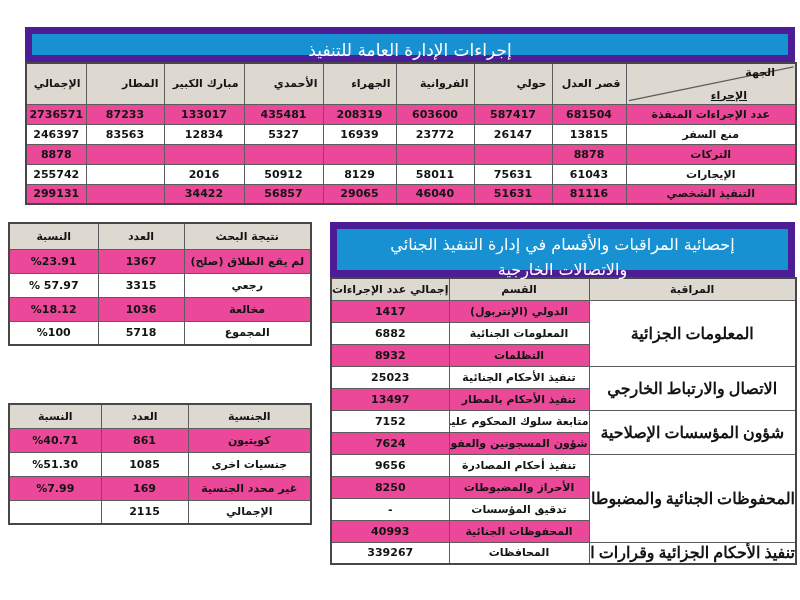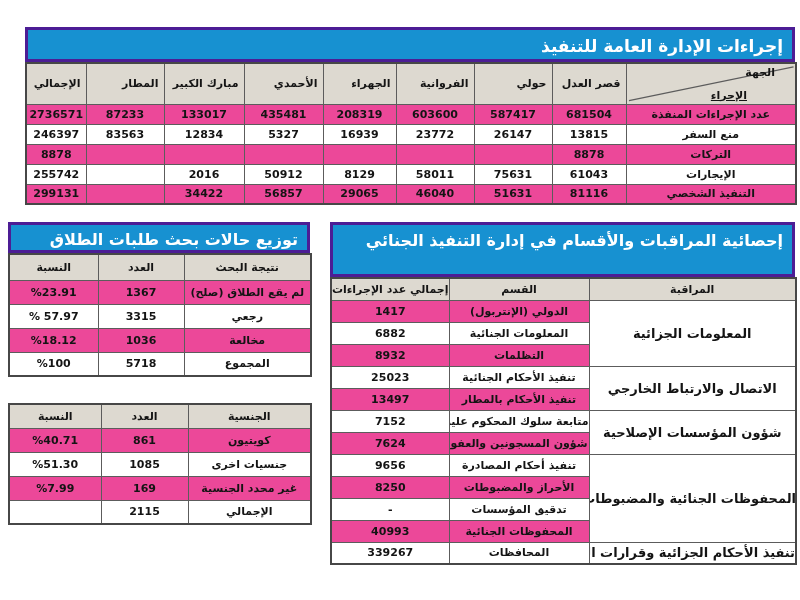--- a/index.html
+++ b/index.html
@@ -1,27 +1,27 @@
 <!DOCTYPE html>
 <html lang="ar"><head>
 <meta charset="utf-8">
 <style>
   * { margin:0; padding:0; box-sizing:border-box; }
   html,body { width:800px; height:600px; }
   body { background:#ffffff; font-family:"DejaVu Sans", sans-serif; position:relative; overflow:hidden; }
   .panel { position:absolute; }
-  .bar { background:#1791d1; border:3px solid #4c1d95; color:#fff; font-weight:bold;
-         direction:rtl; text-align:right; padding:0 9px; }
+  .bar { background:#1791d1; border:7px solid #4c1d95; color:#fff; font-weight:normal;
+         direction:rtl; text-align:center; padding:0 9px; }
   table { width:100%; border-collapse:collapse; table-layout:fixed; direction:rtl;
           border:2px solid #474747; background:#fff; }
   th,td { border:1px solid #5c5c5c; font-size:11px; font-weight:bold; text-align:center;
           vertical-align:middle; color:#141414; overflow:hidden; white-space:nowrap; }
   thead th { background:#ddd9d0; }
   tr.shade th, tr.shade td { background:#ec4899; }
-  .group-cell { background:#ffffff !important; font-size:13px; }
+  .group-cell { background:#ffffff !important; font-size:16px;font-family:Liberation Serif, serif; }
   .num { direction:ltr; }
 
   
   #top-panel { left:25px; top:27px; width:770px; }
   #top-panel .bar { height:35px; line-height:33px; font-size:17px; }
   #top-panel thead tr { height:41px; }
   #top-panel tbody tr { height:20px; }
   #top-panel thead th { text-align:right; padding-left:2px; padding-right:5px; }
   .corner-cell { position:relative; padding:0 !important;margin-left:7px; }
   .corner-cell svg { position:absolute; left:0; top:0; width:100%; height:100%; }
@@ -136,21 +136,20 @@
         <td class="num">56857</td>
         <td class="num">34422</td>
         <td class="num"></td>
         <td class="num">299131</td>
       </tr>
     </tbody>
   </table>
 </section>
 
 <section class="panel" id="divorce-panel">
-  <div class="bar">توزيع حالات بحث طلبات الطلاق</div>
   <table>
     <colgroup>
         <col style="width:127px">
         <col style="width:86px">
         <col style="width:89px">
       </colgroup>
     <thead>
       <tr>
         <th>نتيجة البحث</th>
         <th>العدد</th>
@@ -217,20 +216,21 @@
         <td class="num">2115</td>
         <td class="num"></td>
       </tr>
     </tbody>
   </table>
 </section>
 
 <section class="panel" id="stats-panel">
   <div class="bar">
     <span style="display:block">إحصائية المراقبات والأقسام في إدارة التنفيذ الجنائي</span>
+    <span style="display:block">والاتصالات الخارجية</span>
   </div>
   <table>
     <colgroup>
         <col style="width:207px">
         <col style="width:140px">
         <col style="width:118px">
       </colgroup>
     <thead>
       <tr>
         <th>المراقبة</th>

